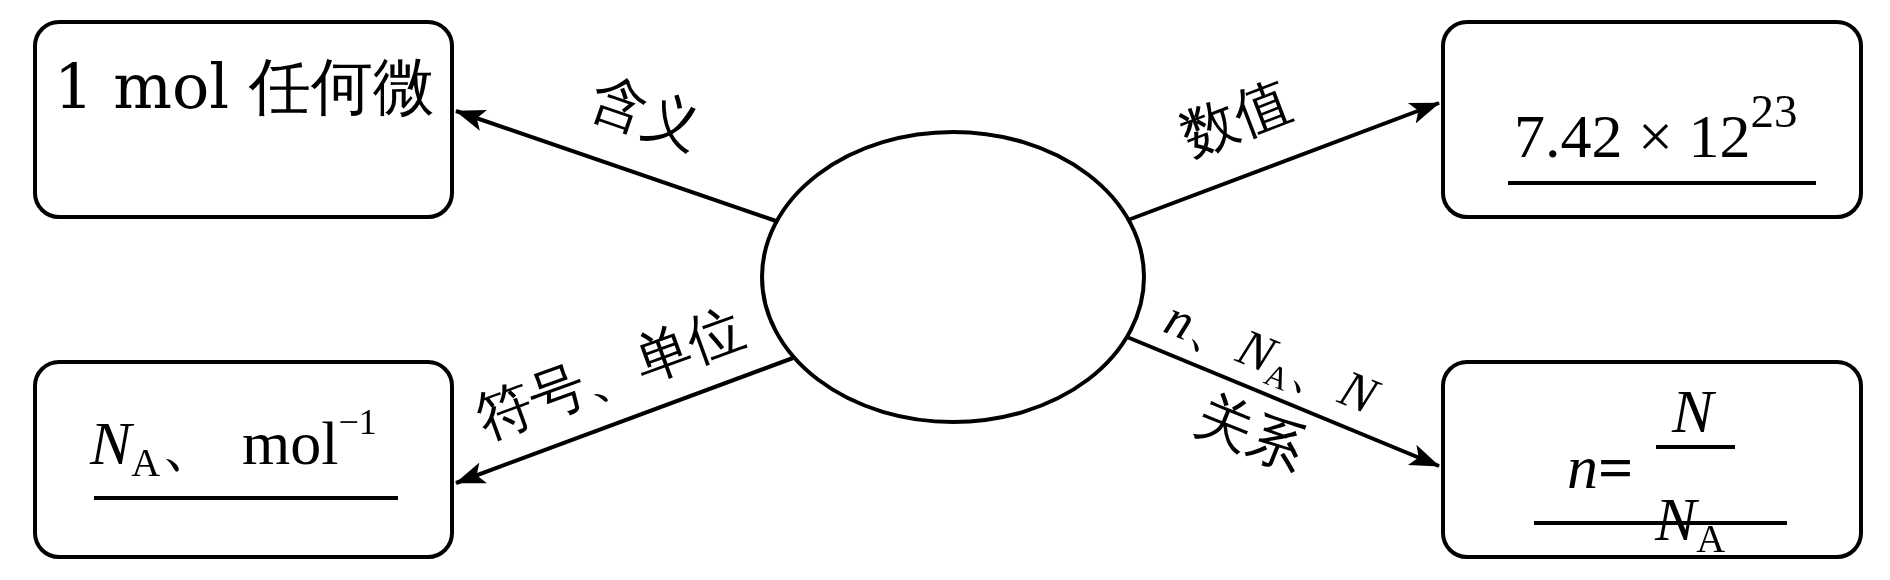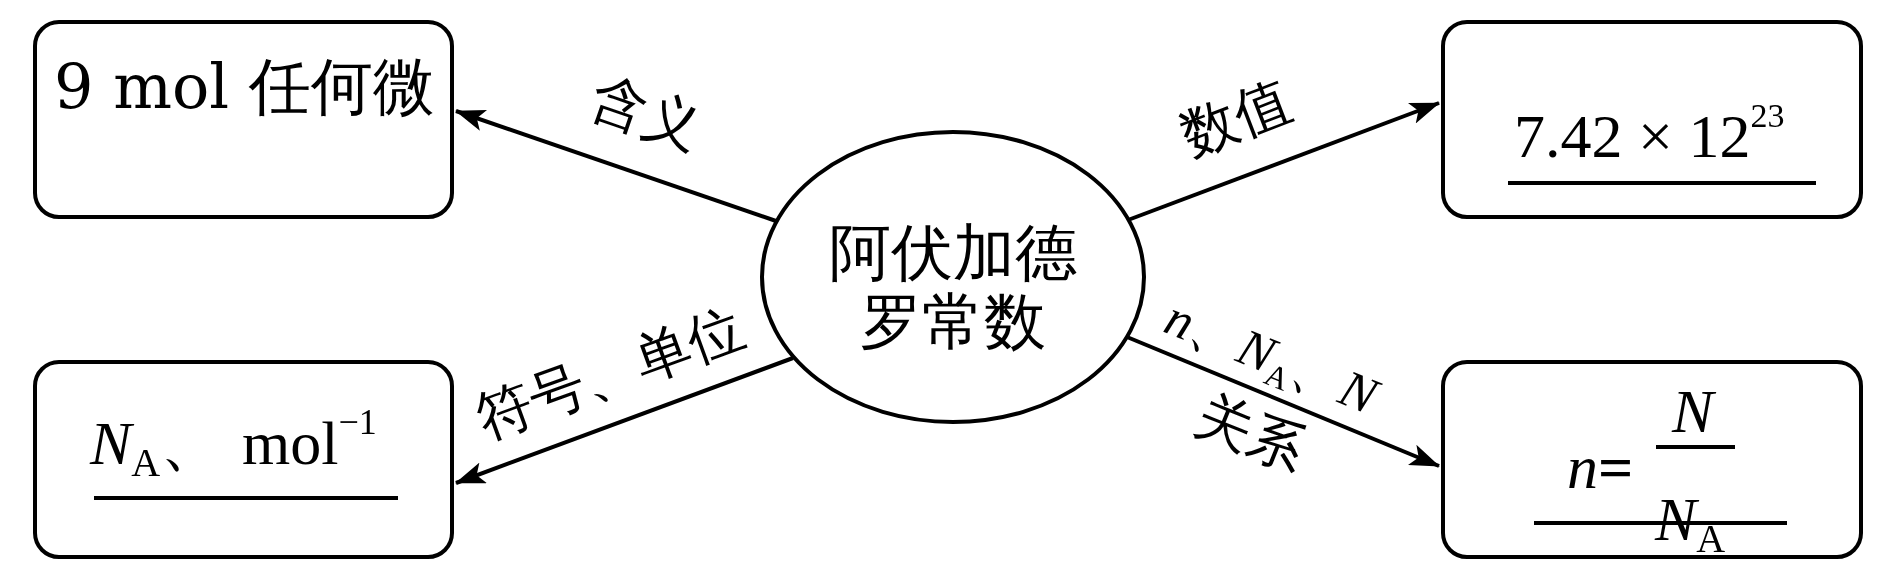--- a/index.html
+++ b/index.html
@@ -31,35 +31,31 @@
         <path d="M0,0 L30,11 L0,22 L7,11 Z" fill="#000"></path>
       </marker>
     </defs>
     <ellipse cx="953" cy="277" rx="191" ry="145" fill="#fff" stroke="#000" stroke-width="4"></ellipse>
     <line x1="776" y1="221" x2="456" y2="111" stroke="#000" stroke-width="4" marker-end="url(#arrowbig)"></line>
     <line x1="1128" y1="220" x2="1439" y2="103" stroke="#000" stroke-width="4" marker-end="url(#arrowbig)"></line>
     <line x1="793" y1="358" x2="456" y2="483" stroke="#000" stroke-width="4" marker-end="url(#arrowbig)"></line>
     <line x1="1127" y1="337" x2="1439" y2="466" stroke="#000" stroke-width="4" marker-end="url(#arrowbig)"></line>
   </svg>
 
-  <div class="ellipse-text cn" style="left:813px; top:218px; width:280px; font-size:62px;">
-    <div>阿伏加德</div>
-    <div>罗常数</div>
-  </div>
 
   <div class="box" style="left:33px; top:20px; width:421px; height:199px;"></div>
   <div class="txt cn" style="left:54px; top:56px; font-size:62px;">
-    <span>9 mol 任何微</span>
+    <span>1 mol 任何微</span>
   </div>
 
   <div class="box" style="left:1441px; top:20px; width:422px; height:199px;"></div>
   <div class="txt rm" style="left:1514px; top:105px; font-size:62px;">
     <span>7.42</span>
     <span>×</span>
-    <span>12</span><sup style="font-size:34px; vertical-align: 30px;">23</sup>
+    <span>12</span><sup style="font-size:47px; vertical-align: 30px;">23</sup>
   </div>
   <div style="position:absolute; left:1508px; top:181px; width:308px; height:4px; background:#000;"></div>
 
   <div class="box" style="left:33px; top:360px; width:421px; height:199px;"></div>
   <div class="txt rm" style="left:90px; top:412px; font-size:62px;">
     <span class="it">N</span><sub style="font-size:40px; vertical-align:-12px;">A</sub><span class="cn">、 </span><span>mol</span><sup style="font-size:36px; vertical-align:30px;">−1</sup>
   </div>
   <div style="position:absolute; left:94px; top:496px; width:304px; height:4px; background:#000;"></div>
 
   <div class="box" style="left:1441px; top:360px; width:422px; height:199px;"></div>

